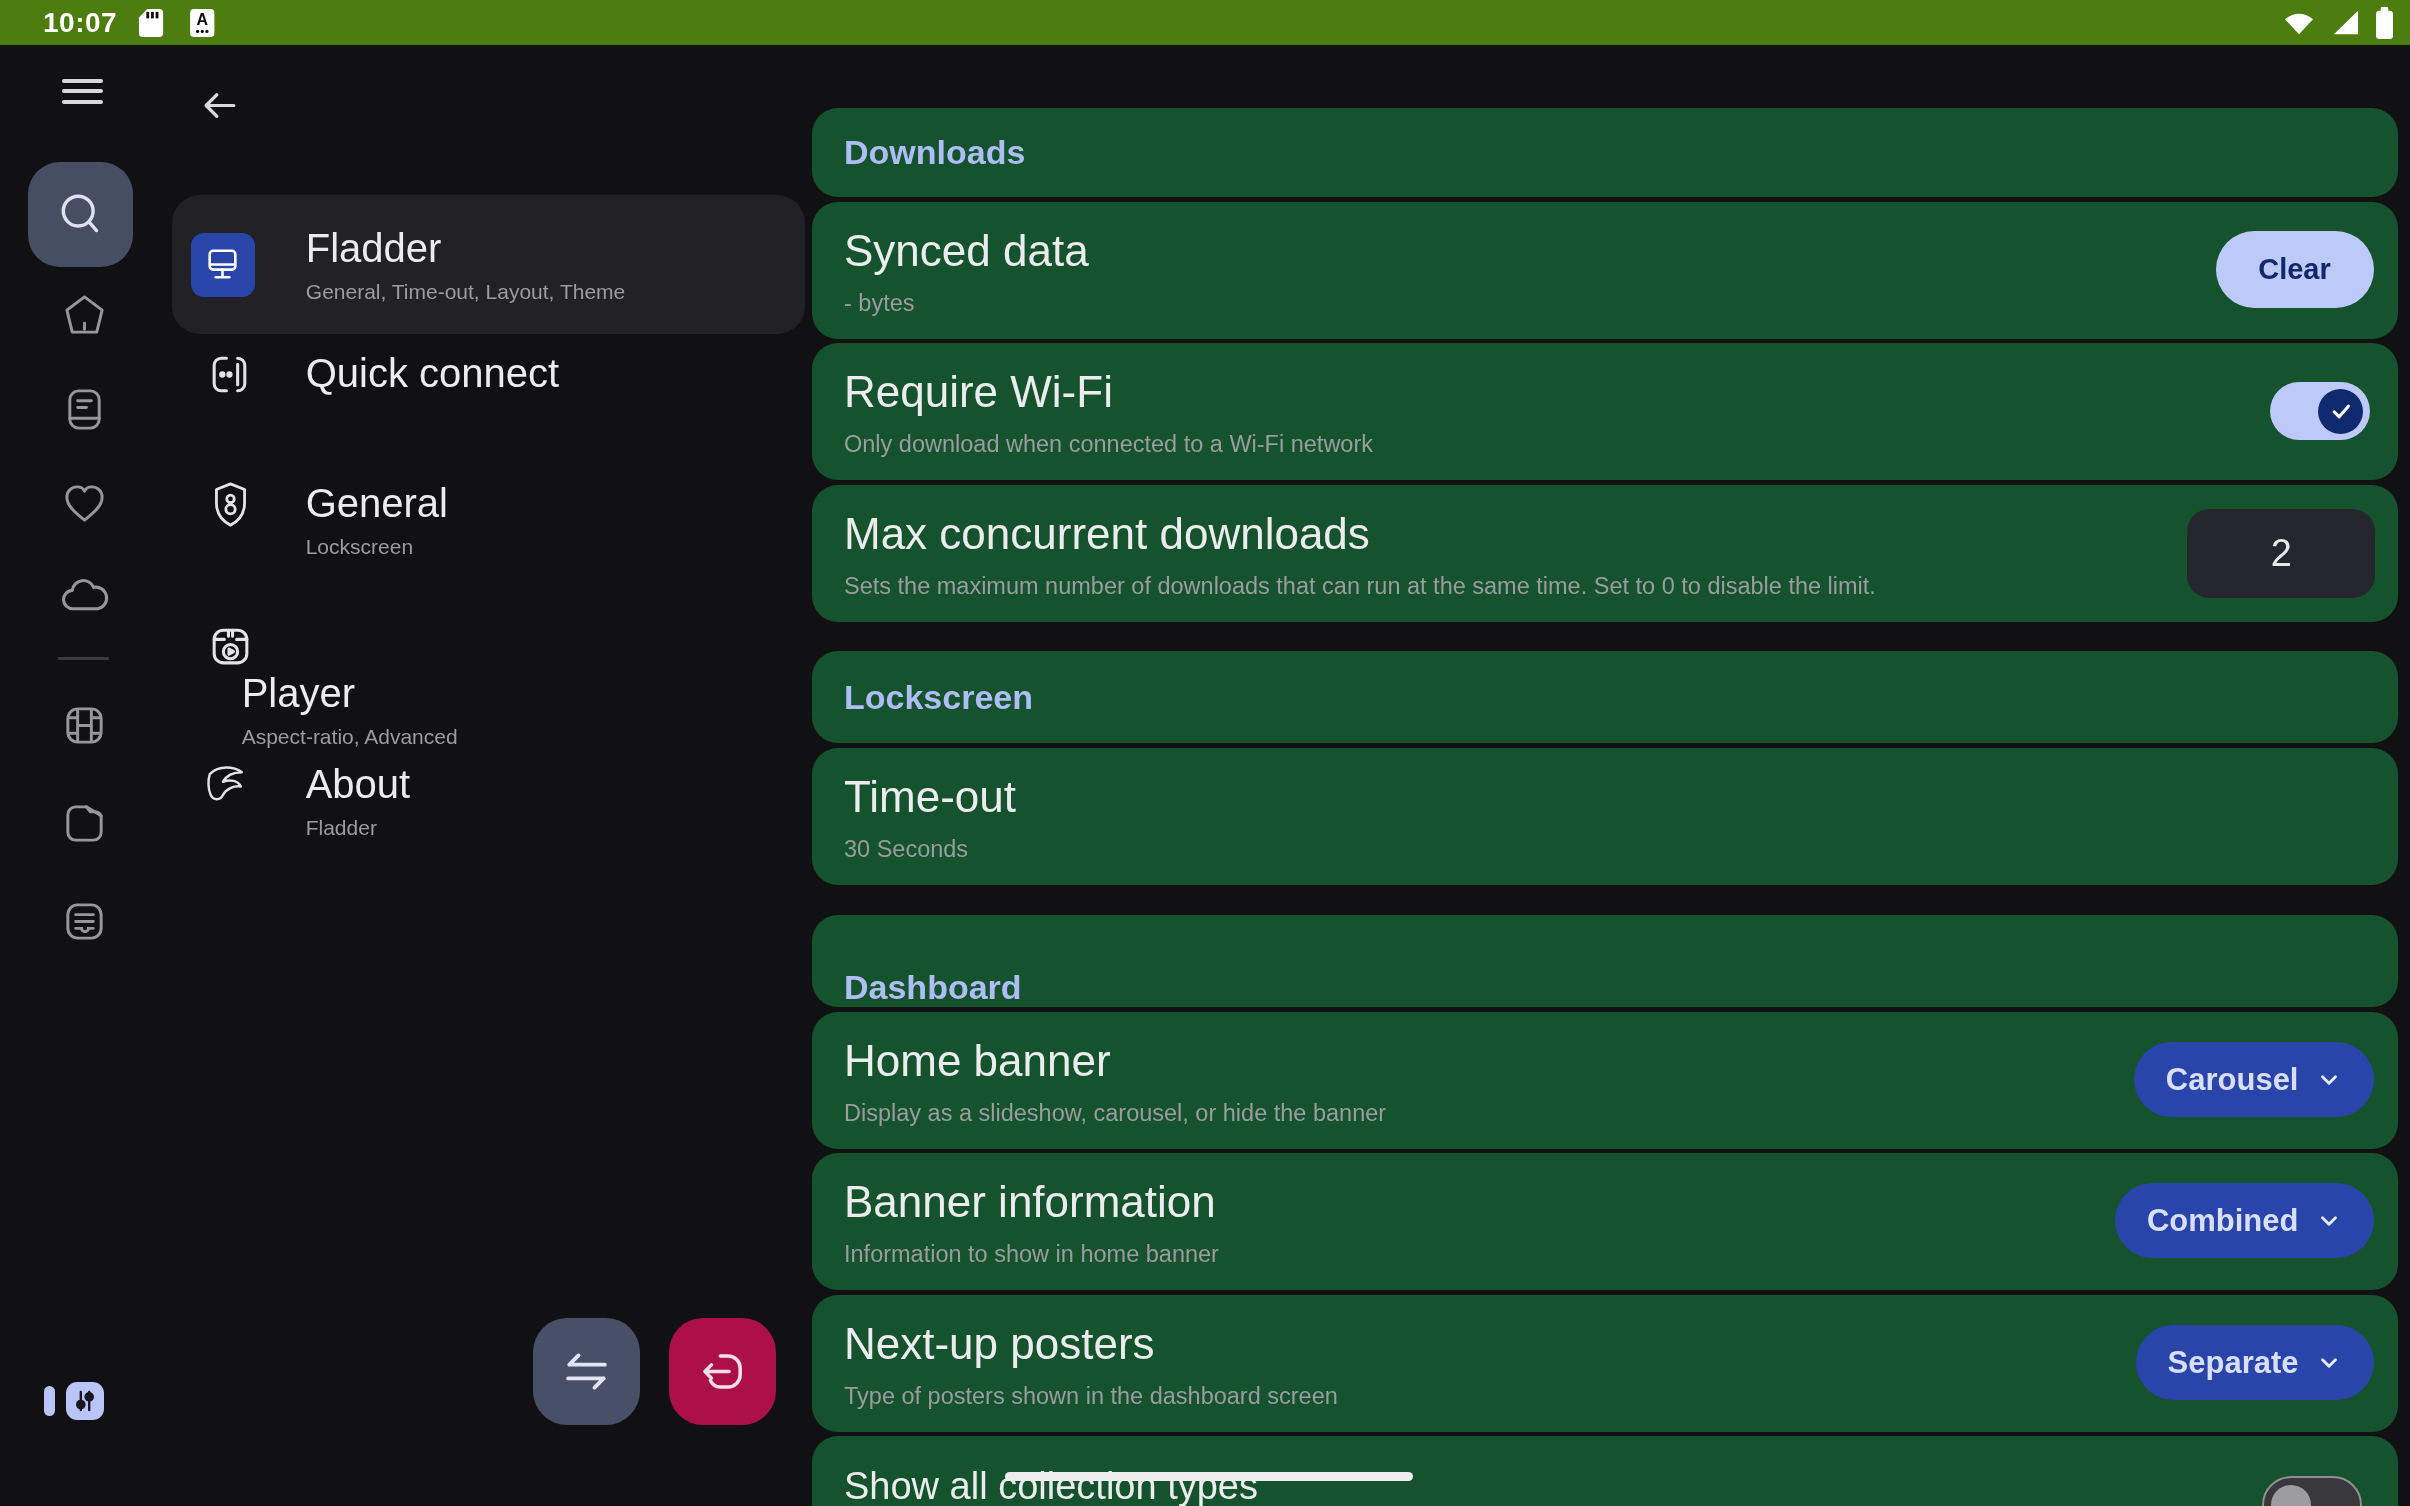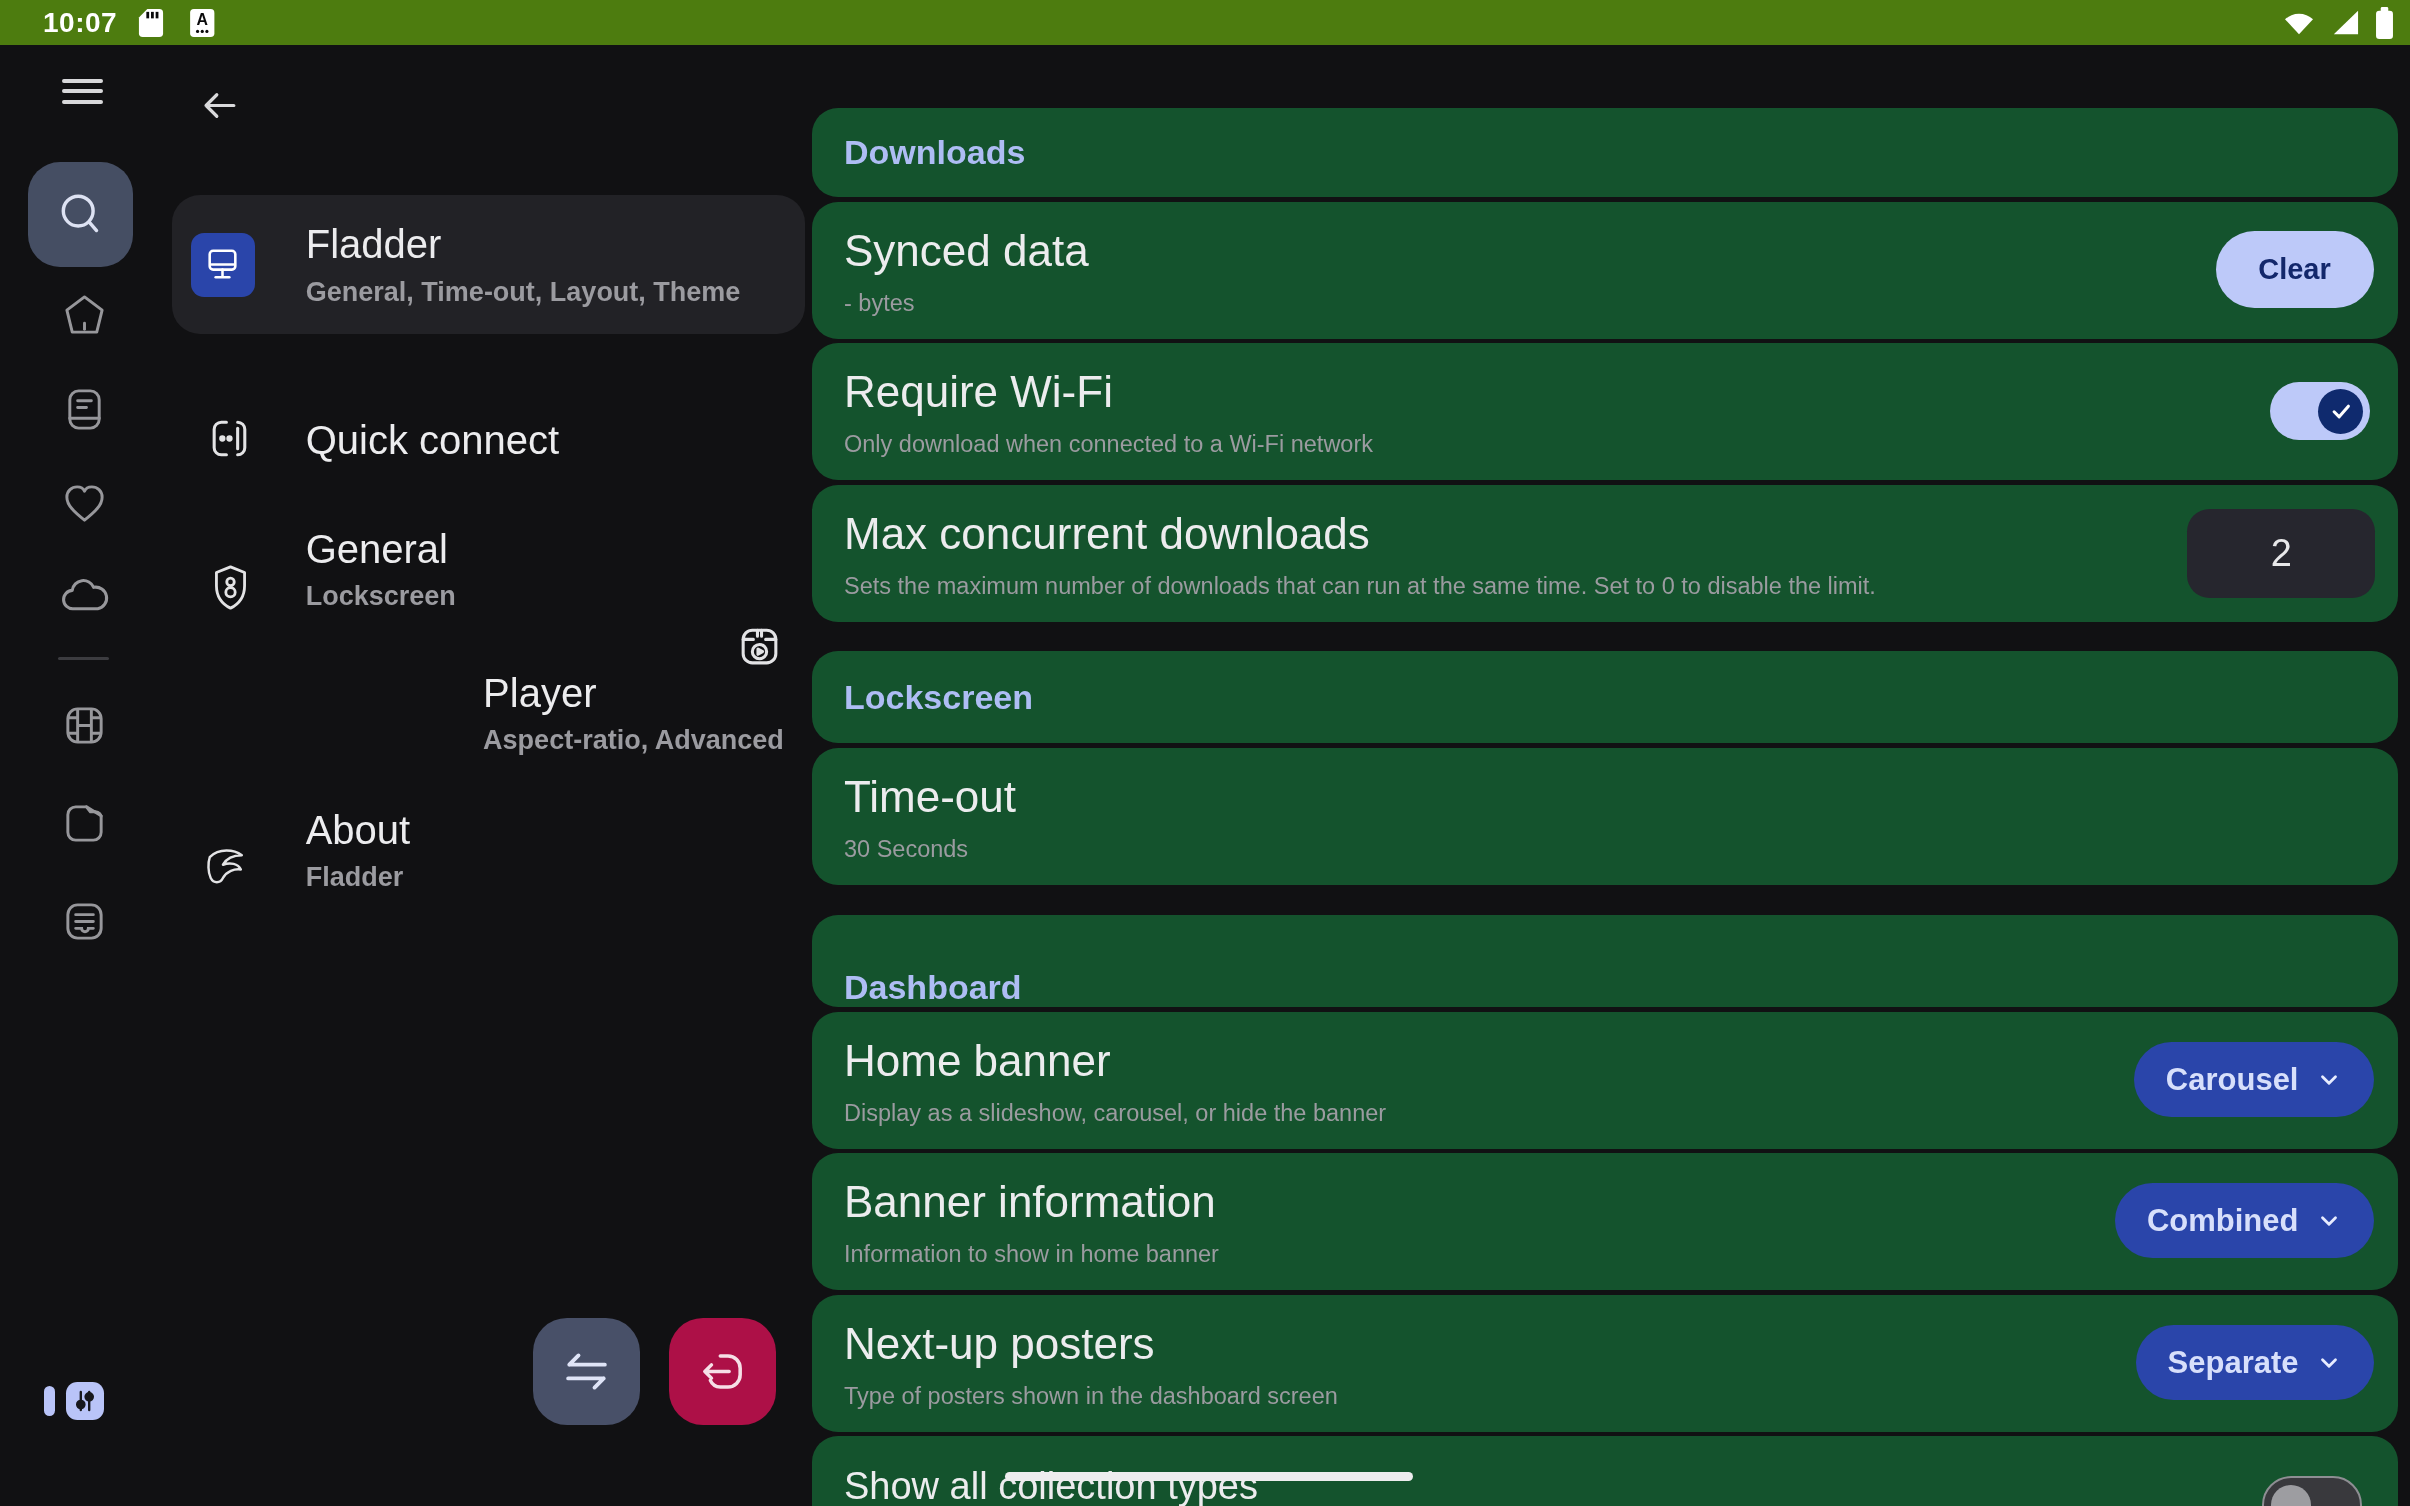--- a/index.html
+++ b/index.html
@@ -29,22 +29,22 @@
   
   .menu{position:absolute;left:169px;top:45px;width:642px;bottom:0;}
   .back-btn{position:absolute;left:26px;top:36px;width:49px;height:49px;color:#d9d9db;cursor:pointer;
     display:flex;align-items:center;justify-content:center;}
   .menu-sel{position:absolute;left:2.8px;top:150px;width:633px;height:139px;border-radius:28px;
     background:#222226;display:flex;align-items:center;}
   .menu-tile{width:64px;height:64px;border-radius:13px;background:#2a45aa;margin-left:19px;
     display:flex;align-items:center;justify-content:center;color:#fff;flex:0 0 auto;}
   .menu-sel .mtext{margin-left:51px;}
   .m-title{font-size:40px;font-weight:400;color:#ececee;line-height:1.15;}
-  .m-sub{font-size:27px;font-weight:700;color:#9b9ba0;margin-top:9.4px;}
-  .menu-row{position:absolute;left:21.7px;width:593px;display:flex;align-items:flex-end;cursor:pointer;}
+  .m-sub{font-size:21px;font-weight:400;color:#9b9ba0;margin-top:9.4px;}
+  .menu-row{position:absolute;left:21.7px;width:593px;display:flex;align-items:flex-start;cursor:pointer;}
   .menu-row .mi{width:49px;height:49px;margin-left:15px;color:#e3e3e5;flex:0 0 auto;
     display:flex;align-items:center;justify-content:center;}
   .menu-row .mtext{margin-left:51px;}
   
   .content{position:absolute;left:812px;top:45px;width:1586px;height:1461px;}
   .card{position:absolute;left:0;width:1586px;background:#14532d;border-radius:26px;}
   .hdr-card{display:flex;align-items:center;}
   .hdr-card .hdr{font-size:34px;font-weight:700;color:#aebdf4;margin-left:32px;}
   .row-card{height:137px;}
   .rtext{position:absolute;left:32px;top:22.6px;right:282px;}

